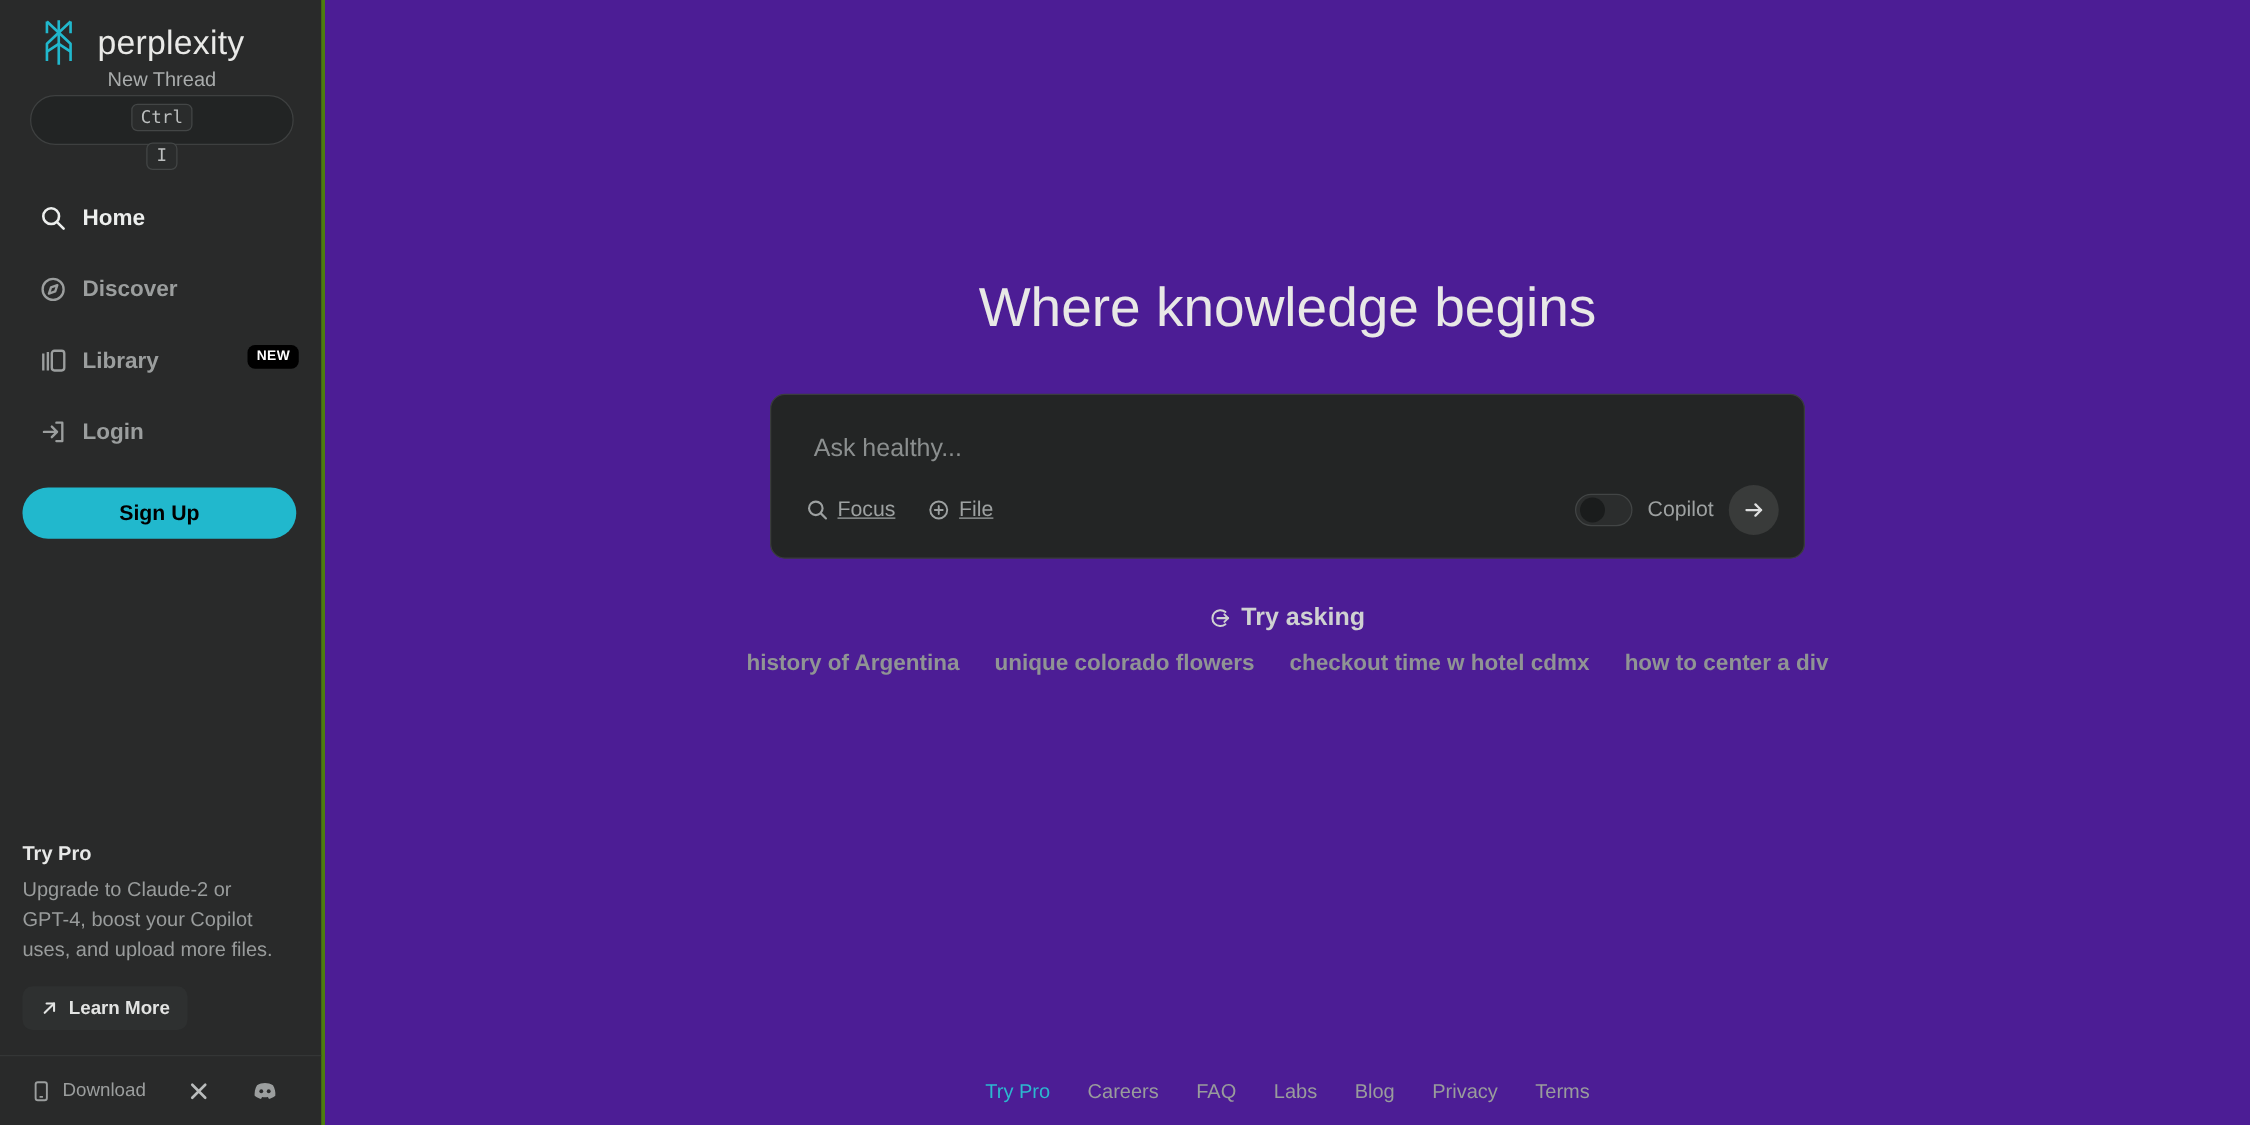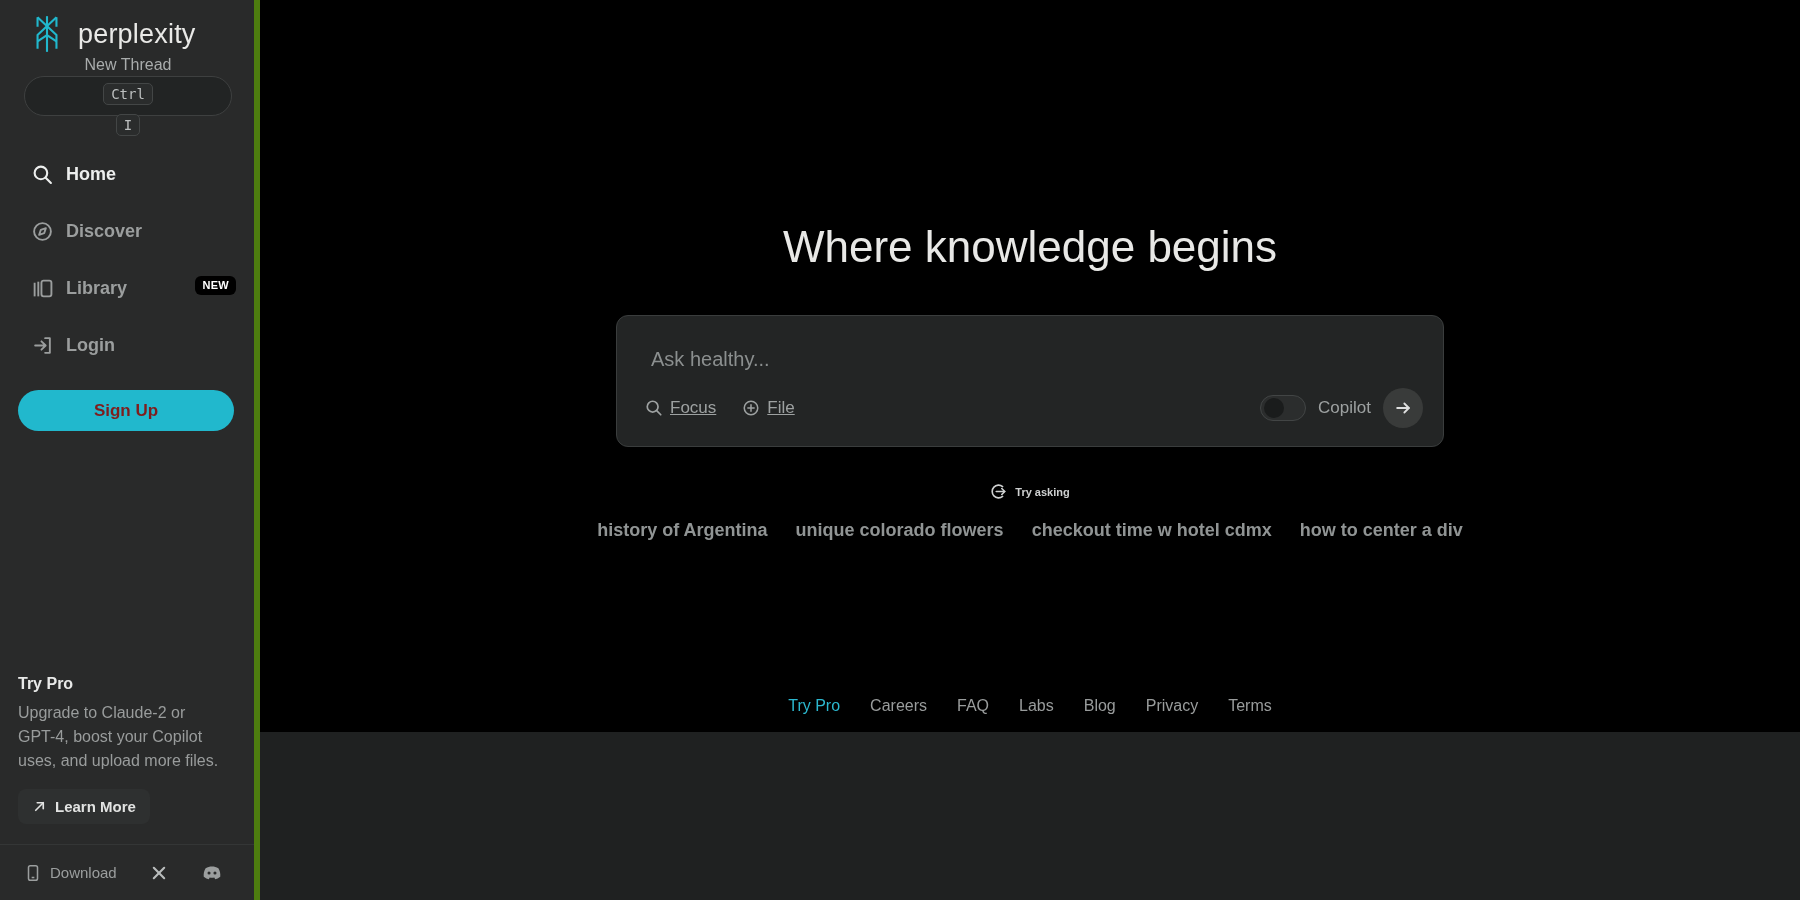--- a/index.html
+++ b/index.html
@@ -8,21 +8,21 @@
     font-family:"Liberation Sans", sans-serif;
     background:#1f2121;
     display:flex;
     color:#e8e8e6;
   }
 
   
   .sidebar {
     width:260px; height:900px; flex:0 0 260px;
     background:#292a2a;
-    border-right:6px solid #4d7c0f;
+    border-right:3px solid #4d7c0f;
     display:flex; flex-direction:column;
     position:relative;
   }
   .logo-row { display:flex; align-items:center; gap:10px; padding:10px 0 0 26px; height:58px; }
   .logo-text { font-size:27px; color:#e9e9e7; letter-spacing:0.2px; }
 
   .new-thread {
     margin:18px 22px 0 24px; height:40px;
     background:#222424; border:1px solid #3e4040; border-radius:20px;
     display:flex; align-items:center; justify-content:center; gap:9px;
@@ -49,21 +49,21 @@
   .badge-new {
     position:absolute; right:18px; top:16px;
     background:#000000; color:#ffffff;
     font-size:11px; font-weight:700; letter-spacing:0.3px;
     border-radius:6px; padding:4px 7px; line-height:11px;
   }
 
   .signup-btn {
     margin:16px 20px 0 18px; height:41px;
     background:#21b8cd; border:none; border-radius:21px;
-    color:#7f1d1d; font-size:17px; font-weight:700;
+    color:#000000; font-size:17px; font-weight:700;
     font-family:"Liberation Sans", sans-serif;
     cursor:pointer;
   }
 
   .sidebar-spacer { flex:1; }
 
   .try-pro-block { padding:0 18px 0 18px; }
   .try-pro-title { font-size:16px; font-weight:700; color:#e8e9e8; margin-bottom:8px; }
   .try-pro-desc { font-size:16px; color:#999c9c; line-height:1.5; width:208px; }
   .learn-more {
@@ -78,21 +78,21 @@
     margin-top:20px;
     border-top:1px solid #343636;
     height:56px;
     display:flex; align-items:center;
     padding:0 24px; gap:34px;
   }
   .download-link { display:flex; align-items:center; gap:8px; color:#9b9e9e; font-size:15px; cursor:pointer; }
   .social-icon { display:flex; align-items:center; cursor:pointer; }
 
   
-  .main { position:relative; flex:1; height:732px; background:#000000; }
+  .main { position:relative; flex:1; height:900px; background:#4c1d95; }
 
   .main-title {
     position:absolute; top:222px; left:50%; transform:translateX(-50%);
     font-size:44px; font-weight:400; color:#e8e8e6; white-space:nowrap;
   }
 
   .search-box {
     position:absolute; top:315px; left:50%; transform:translateX(-50%);
     width:828px; height:132px;
     background:#232525; border:1px solid #3a3d3d; border-radius:12px;
@@ -121,21 +121,21 @@
   .copilot-label { color:#9da1a1; font-size:17px; }
   .submit-btn {
     width:40px; height:40px; border-radius:50%;
     background:#393b3a; border:none; cursor:pointer;
     display:flex; align-items:center; justify-content:center;
   }
 
   .try-asking {
     position:absolute; top:483px; left:50%; transform:translateX(-50%);
     display:flex; align-items:center; gap:8px;
-    color:#cfd1d1; font-size:11px; font-weight:700; white-space:nowrap;
+    color:#cfd1d1; font-size:20px; font-weight:700; white-space:nowrap;
   }
   .chip-row {
     position:absolute; left:50%; transform:translateX(-50%);
     display:flex; gap:28px; white-space:nowrap;
   }
   .chip-row.row1 { top:520px; }
   .chip-row.row2 { top:555px; }
   .chip { color:#909494; font-size:18px; font-weight:700; cursor:pointer; }
 
   .main-footer {

